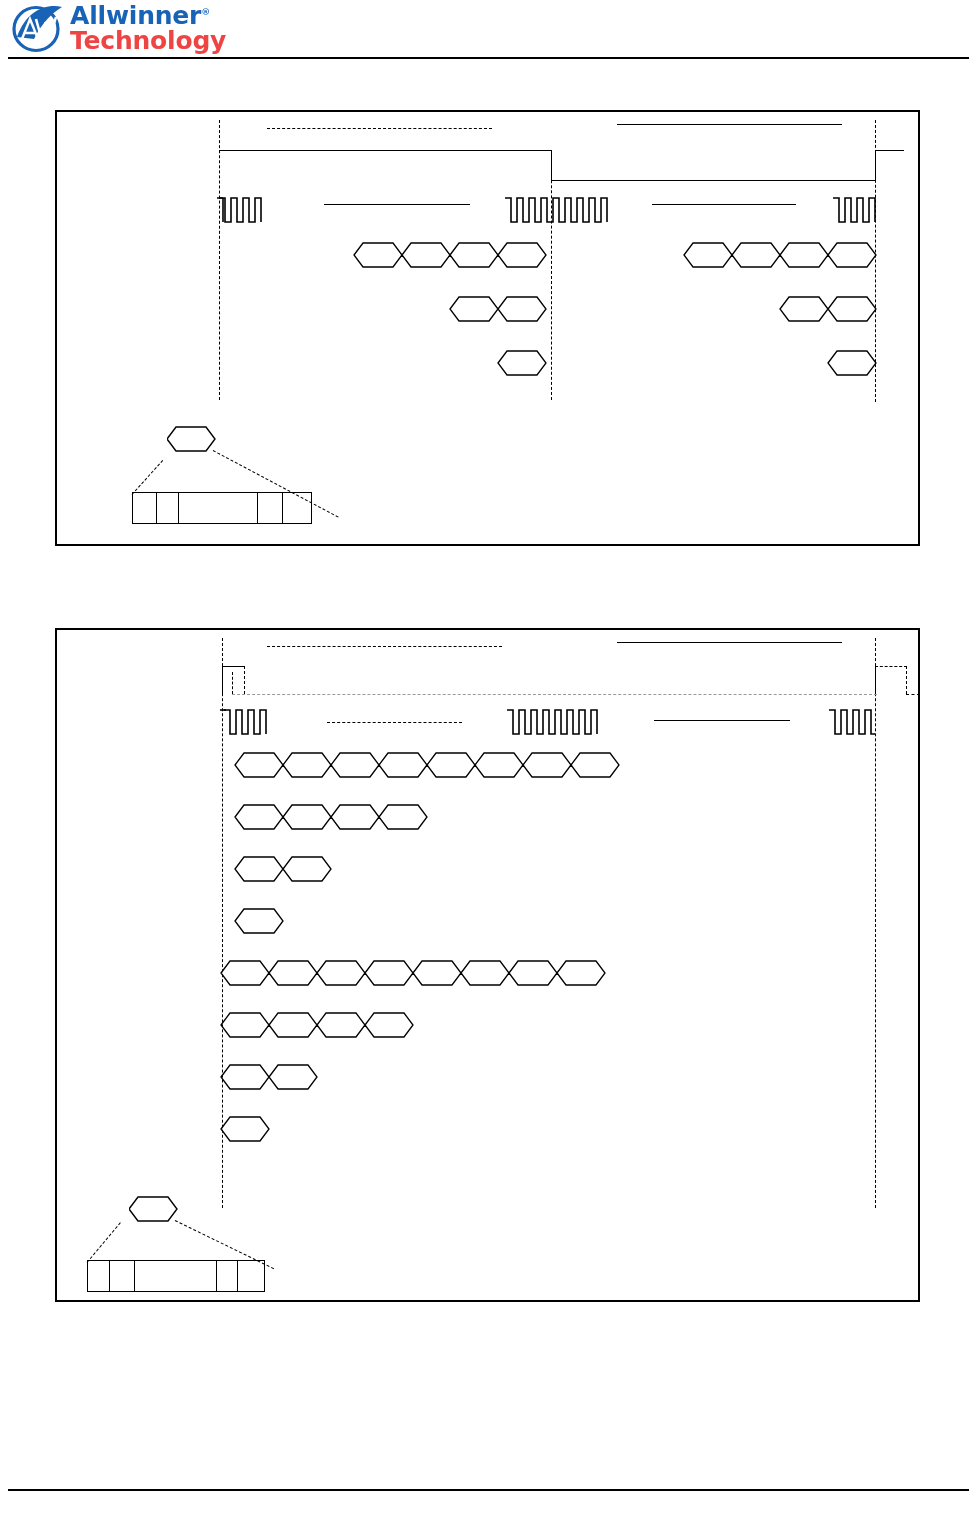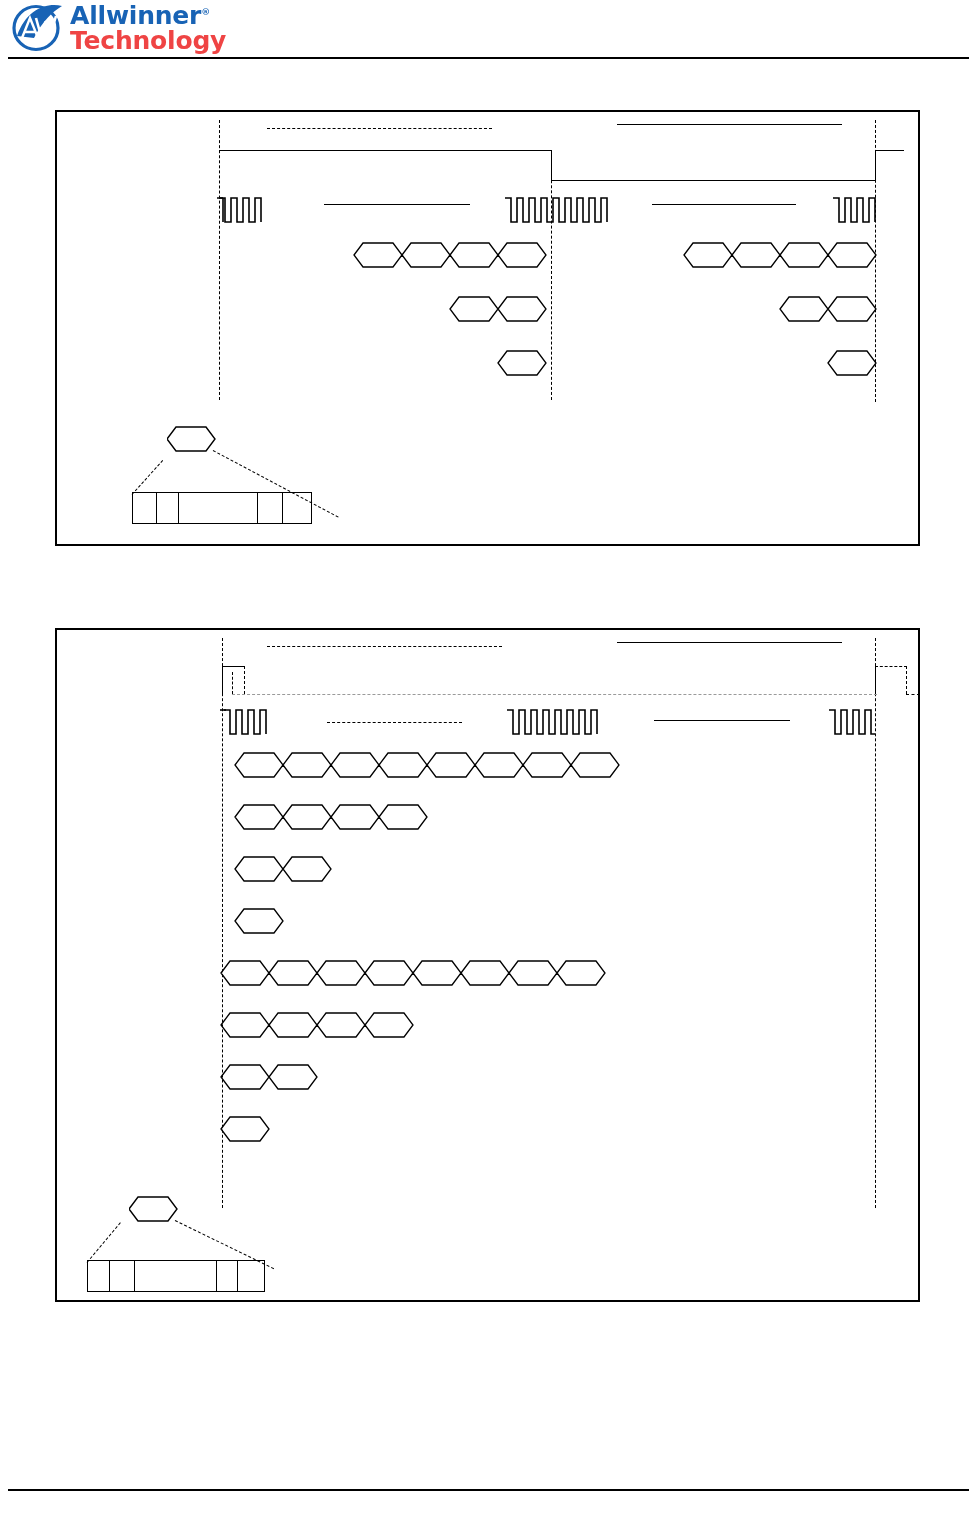--- a/index.html
+++ b/index.html
@@ -7,21 +7,21 @@
     width:977px;height:1528px;
     background:#ffffff;
     font-family:"Liberation Sans", sans-serif;
     position:relative;
     overflow:hidden;
   }
   .page{position:absolute;inset:0;}
 
   
   .header{position:absolute;left:0;top:0;width:977px;height:62px;}
-  .logo-wrap{position:absolute;left:12px;top:4px;display:flex;align-items:flex-start;}
+  .logo-wrap{position:absolute;left:12px;top:4px;display:flex;align-items:center;}
   .logo-mark{width:52px;height:48px;}
   .logo-text{margin-left:6px;line-height:0.98;}
   .logo-text .l1,.logo-text .l2{
     font-family:"DejaVu Sans", sans-serif;
     font-weight:bold;font-size:25px;letter-spacing:-0.2px;
   }
   .logo-reg{font-size:9px;vertical-align:super;font-weight:bold;}
   .header-rule{
     position:absolute;left:8px;top:57px;width:961px;height:0;
     border-top:2px solid #000;

